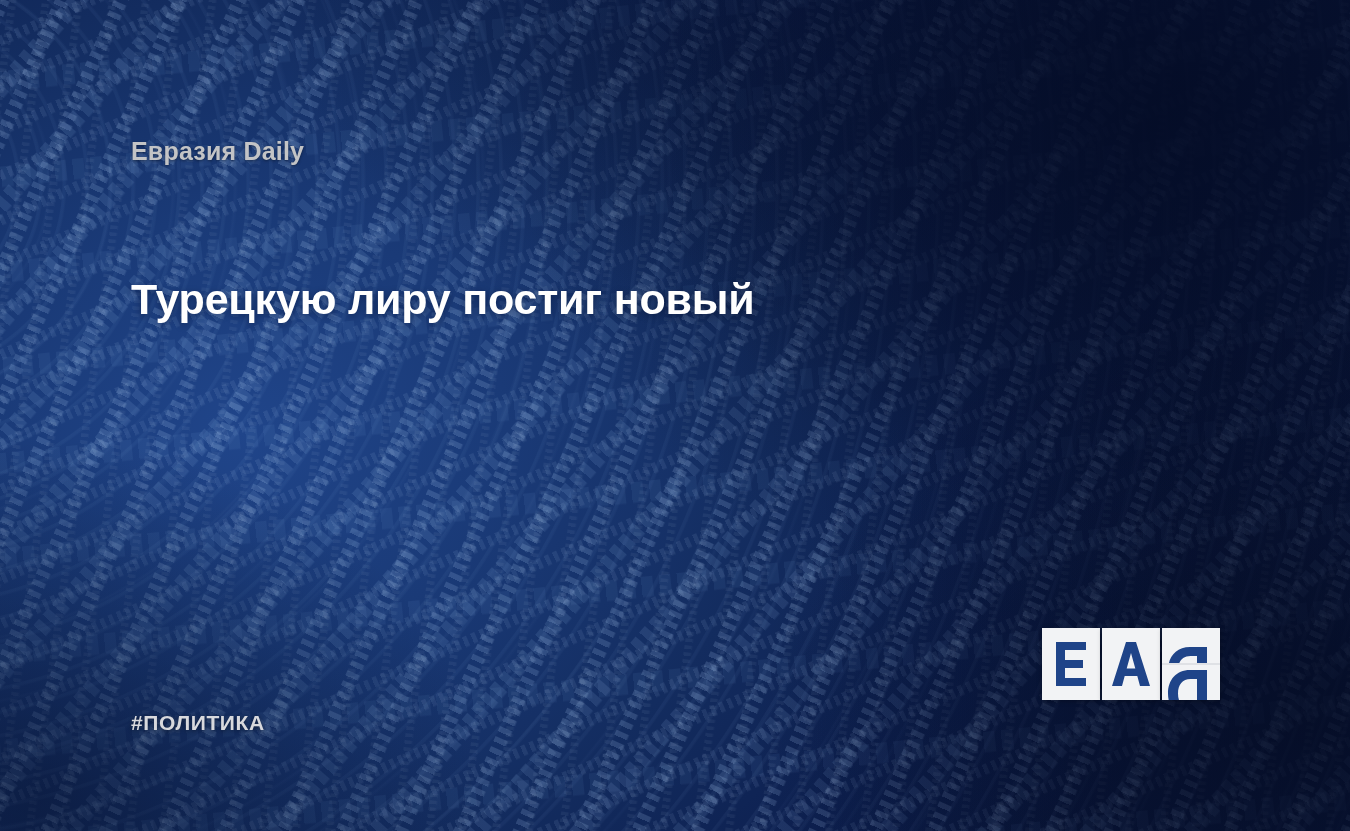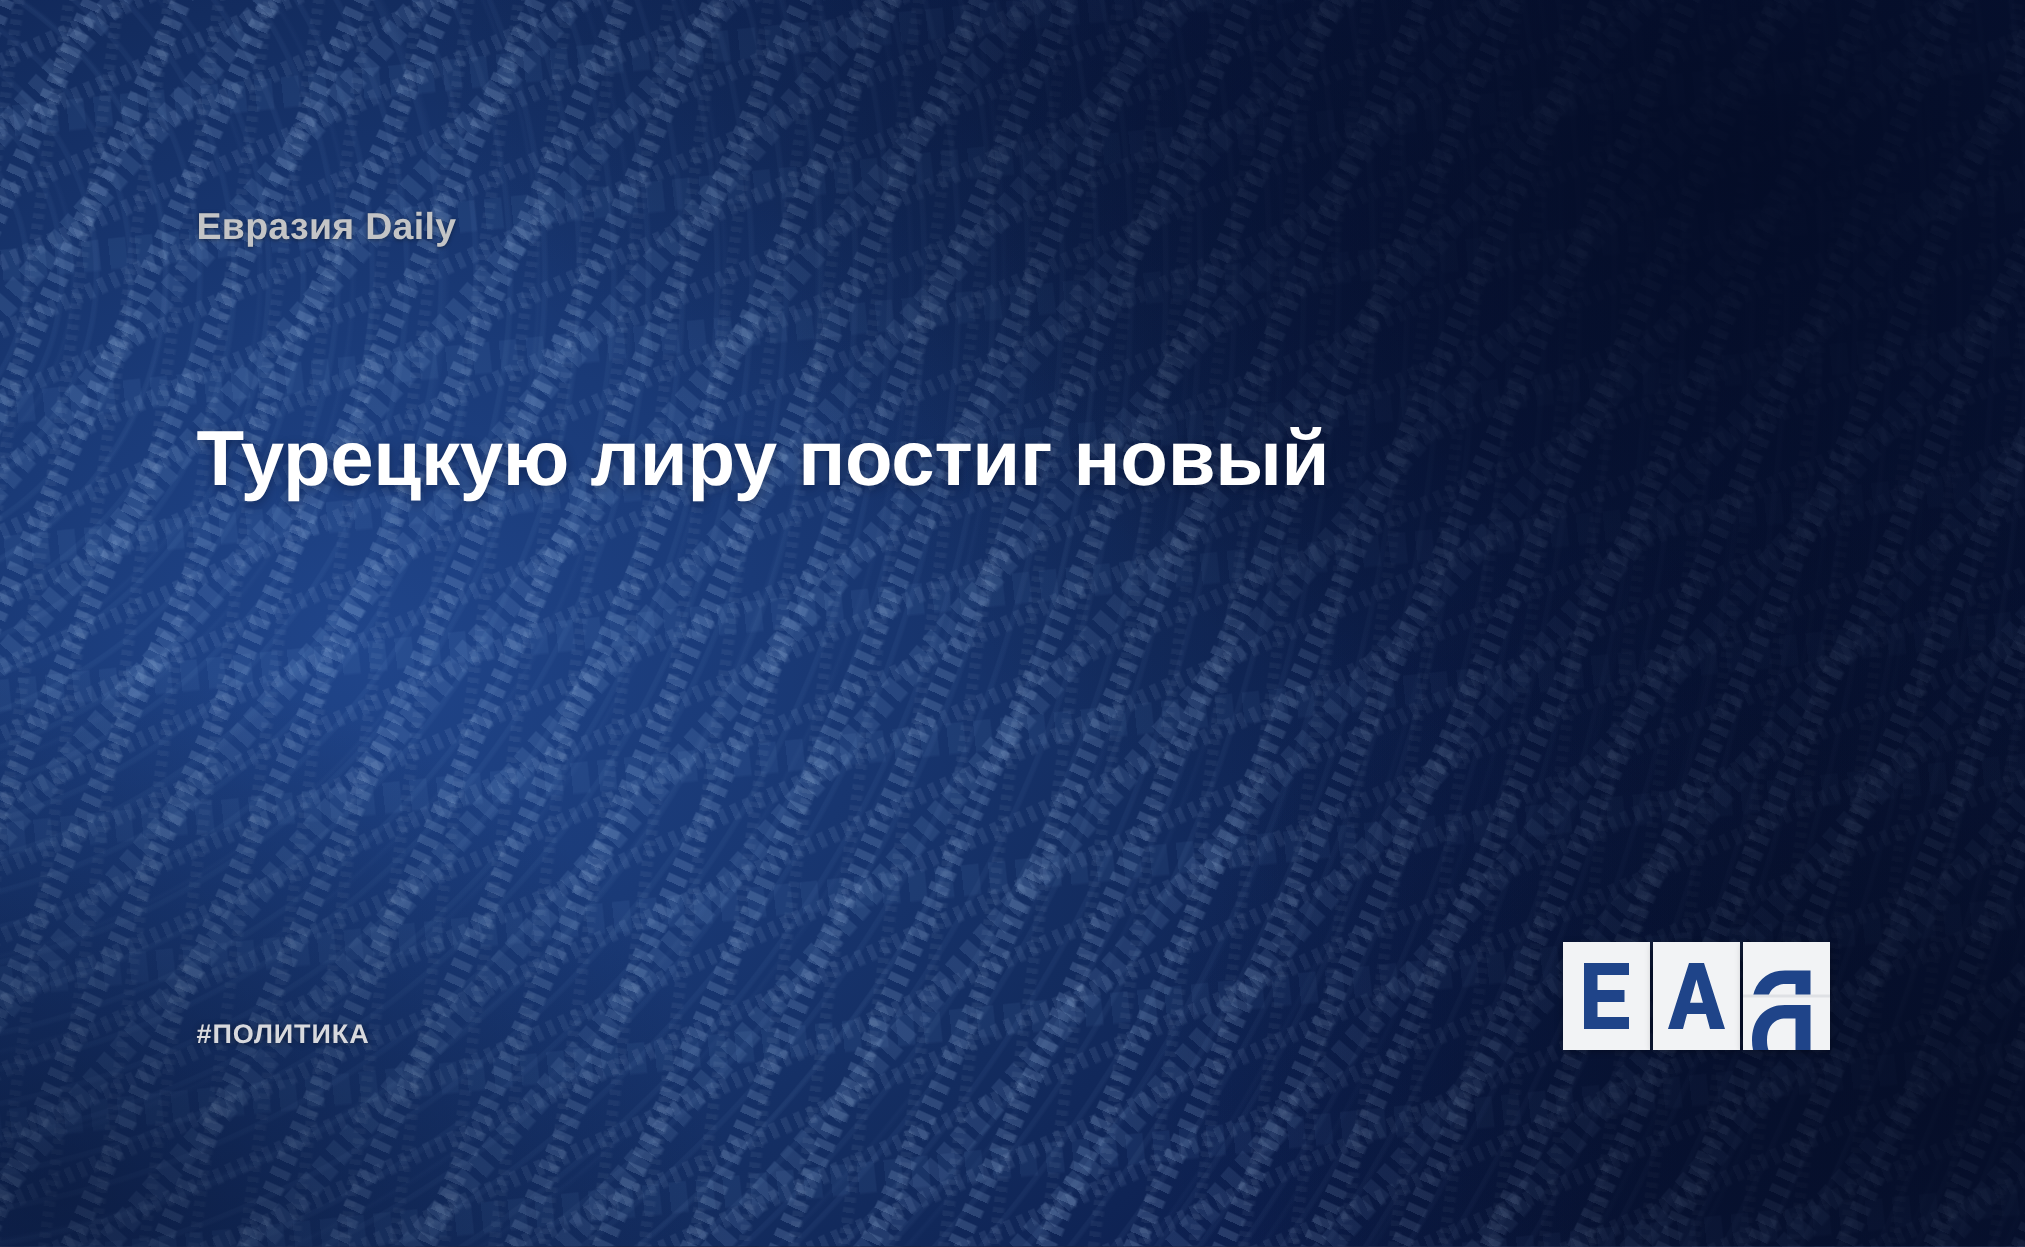--- a/index.html
+++ b/index.html
@@ -151,33 +151,33 @@
     letter-spacing: .2px;
     color: #c3c4c6;
     text-shadow: 0 1px 3px rgba(0,0,0,.40);
     white-space: nowrap;
   }
   #headline {
     position: absolute;
     left: 131px;
     top: 265px;
     width: 880px;
-    font-size: 52px;
+    font-size: 43px;
     font-weight: bold;
     line-height: 1.60;
     color: #ffffff;
     letter-spacing: -0.2px;
     text-shadow: 0 2px 7px rgba(0,10,35,.40);
   }
   #headline .hl-line { display: block; white-space: nowrap; }
   #hashtag {
     position: absolute;
     left: 131px;
-    top: 679px;
-    font-size: 18px;
+    top: 711px;
+    font-size: 21px;
     font-weight: bold;
     letter-spacing: .6px;
     color: #d8d9dd;
     text-shadow: 0 1px 4px rgba(0,0,0,.45);
     white-space: nowrap;
   }
 
   
   #logo {
     position: absolute;

